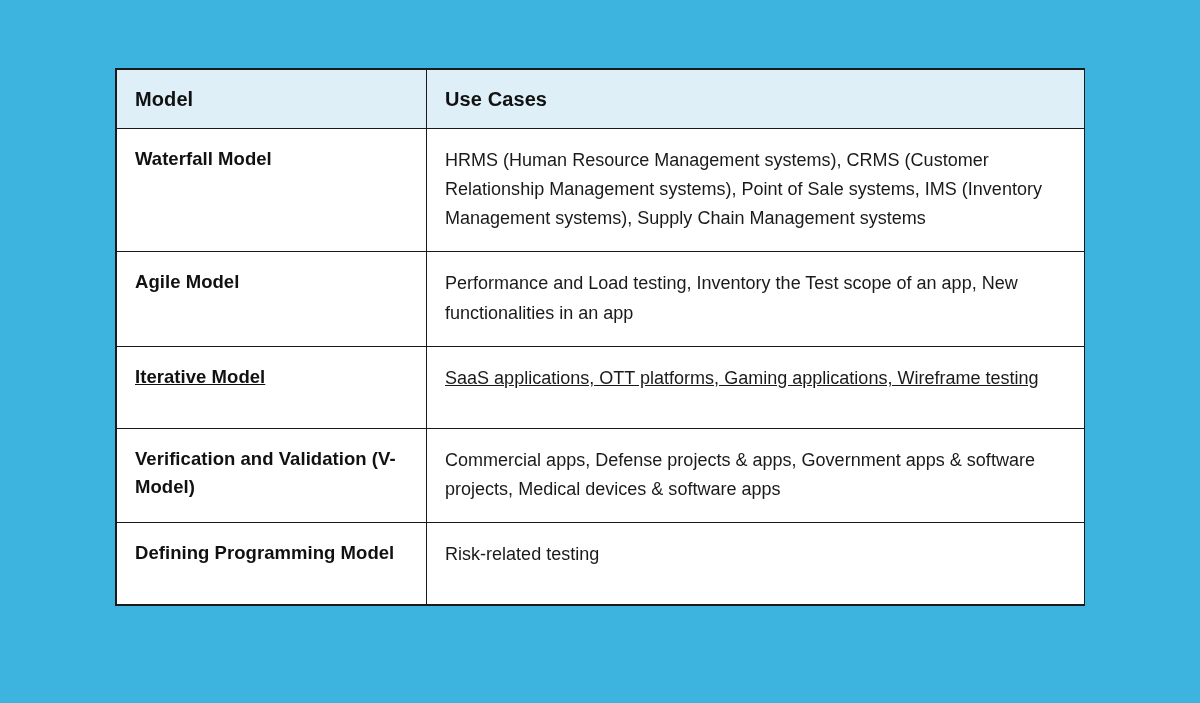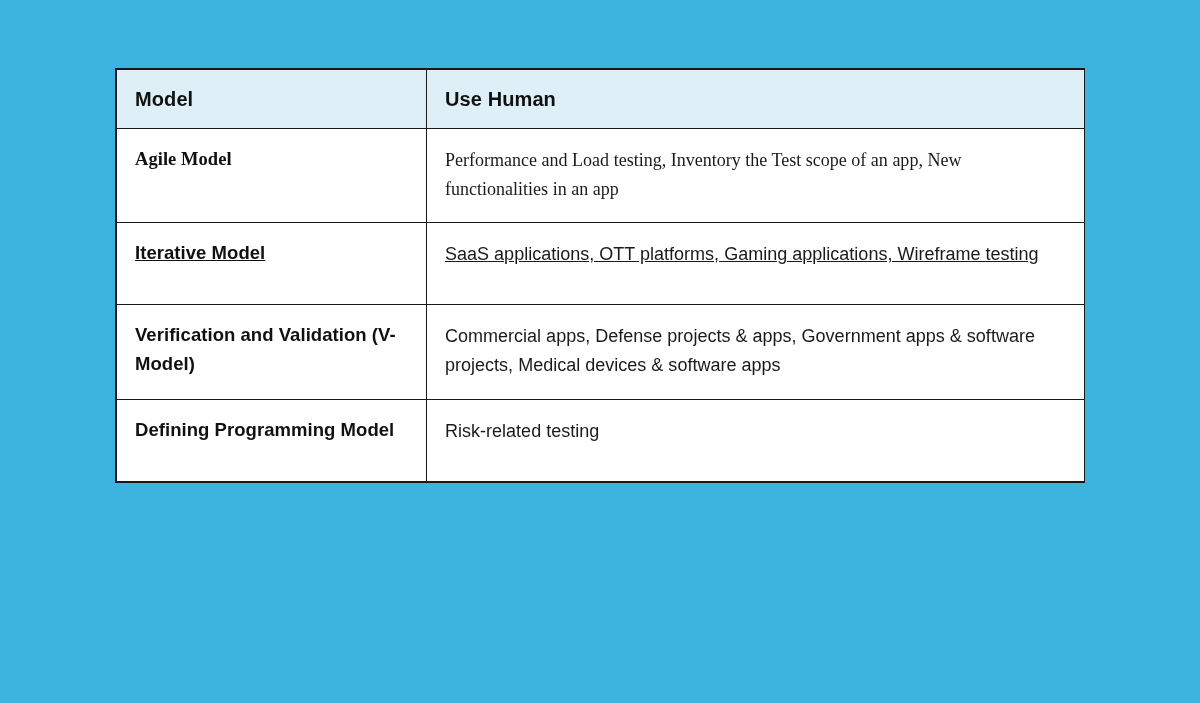--- a/index.html
+++ b/index.html
@@ -62,43 +62,47 @@
   }
   tbody td.use-cell {
     font-weight: normal;
     font-size: 18px;
     color: #1a1a1a;
     line-height: 1.62;
     padding: 17px 20px 18px 18px;
     letter-spacing: 0.01px;
   }
   tbody tr.r1 td { height: 100px; }
-  tbody tr.r2 td { height: 82px; font-family: Liberation Serif, serif; }
+  tbody tr.r2 td { height: 82px; }
   tbody tr.r3 td { height: 82px; text-decoration: underline; }
   tbody tr.r4 td { height: 82px; }
   tbody tr.r5 td { height: 82px; }
   tbody tr.r6 td { height: 82px; }
 </style>
 </head>
 <body style="background: rgb(61, 180, 224);">
 
 <div class="page">
   <div class="table-wrap">
     <table class="models">
       <colgroup>
         <col class="c1">
         <col class="c2">
       </colgroup>
       <thead>
         <tr>
           <th style="background: rgb(222, 239, 248);">Model</th>
-          <th style="background: rgb(222, 239, 248);">Use Human</th>
+          <th style="background: rgb(222, 239, 248);">Use Cases</th>
         </tr>
       </thead>
       <tbody>
+        <tr class="r1">
+          <td class="model-cell">Waterfall Model</td>
+          <td class="use-cell">HRMS (Human Resource Management systems), CRMS (Customer Relationship Management systems), Point of Sale systems, IMS (Inventory Management systems), Supply Chain Management systems</td>
+        </tr>
         <tr class="r2">
           <td class="model-cell">Agile Model</td>
           <td class="use-cell">Performance and Load testing, Inventory the Test scope of an app, New functionalities in an app</td>
         </tr>
         <tr class="r3">
           <td class="model-cell">Iterative Model</td>
           <td class="use-cell">SaaS applications, OTT platforms, Gaming applications, Wireframe testing</td>
         </tr>
         <tr class="r4">
           <td class="model-cell">Verification and Validation (V-Model)</td>

